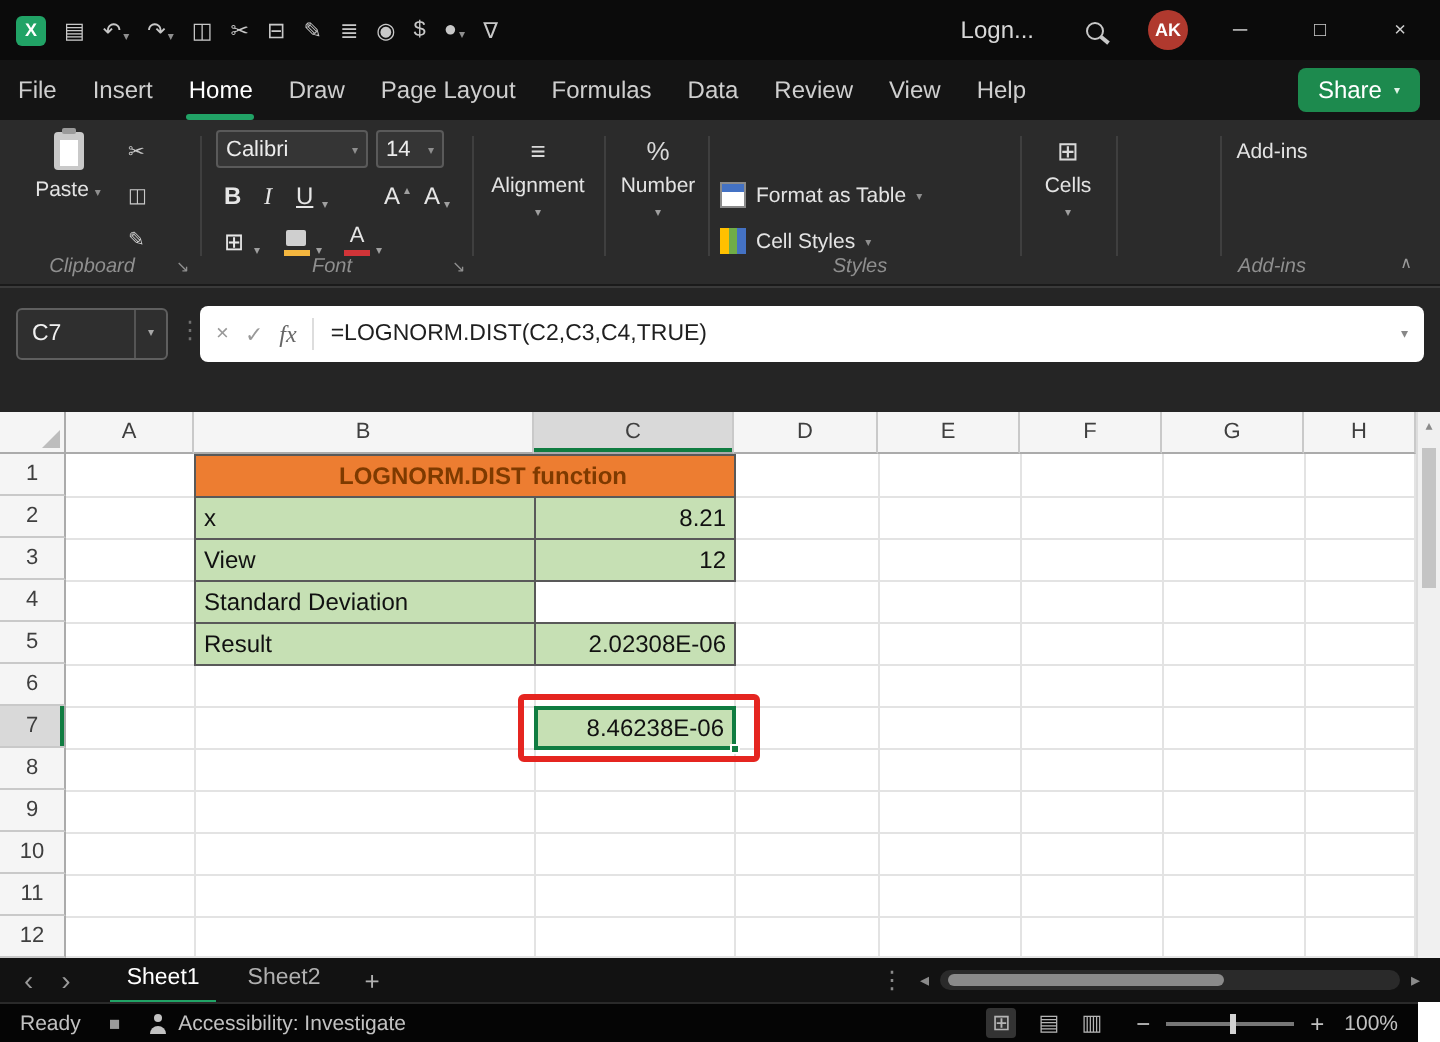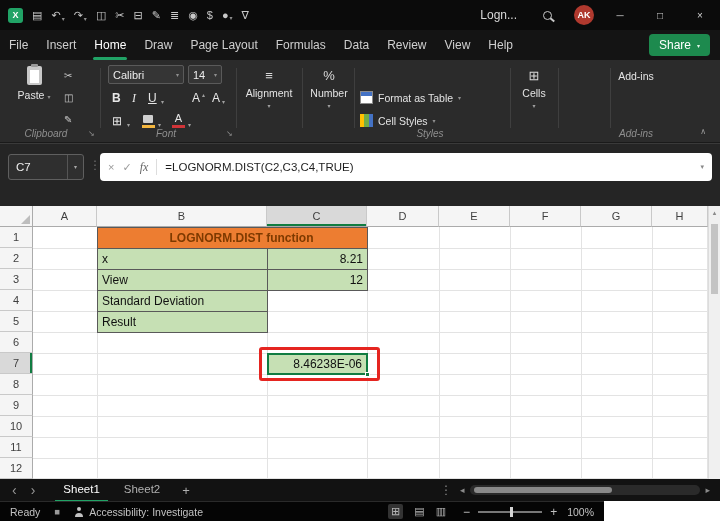--- a/index.html
+++ b/index.html
@@ -164,21 +164,21 @@
   .sheet-tab.active::after { content:""; position:absolute; left:4px; right:4px; bottom:0;
     height:2px; background:#21A366; }
   .tab-add { margin-left:10px; font-size:13px; color:#b0b0b0; }
   .tab-dots { margin-left:auto; color:#8a8a8a; font-size:12px; }
   .hscroll { width:250px; margin:0 10px 0 8px; display:flex; align-items:center; gap:5px; }
   .htrack { flex:1; height:10px; background:#2a2a2a; border-radius:5px; position:relative; }
   .hthumb { position:absolute; left:4px; top:2px; width:60%; height:6px; background:#8a8a8a; border-radius:3px; }
   .hs-arrow { color:#8a8a8a; font-size:9px; }
 
   
-  .statusbar { position:absolute; left:0; top:501px; width:604px; height:20px; background:#050505;
+  .statusbar { position:absolute; left:0; top:501px; width:709px; height:20px; background:#050505;
     border-top:1px solid #2a2a2a; display:flex; align-items:center; color:#c2c2c2; font-size:10.5px; }
   .sb-ready { margin-left:10px; }
   .sb-rec { margin-left:14px; font-size:7px; color:#9a9a9a; }
   .person { width:10px; height:10px; position:relative; margin-left:14px; }
   .person::before { content:""; position:absolute; left:3px; top:0; width:4px; height:4px;
     border-radius:50%; background:#c2c2c2; }
   .person::after { content:""; position:absolute; left:1px; bottom:0; width:8px; height:4px;
     border-radius:4px 4px 0 0; background:#c2c2c2; }
   .sb-access { margin-left:5px; }
   .sb-spacer { flex:1; }
@@ -395,20 +395,21 @@
       <div class="gh" style="top:252px;"></div>
         <div class="gh" style="top:272px;"></div>
     </div>
     <div class="cell t-title">LOGNORM.DIST function</div>
     <div class="cell t-label" style="top:42px;">x</div>
     <div class="cell t-value" style="top:42px;">8.21</div>
     <div class="cell t-label" style="top:63px;">View</div>
     <div class="cell t-value" style="top:63px;">12</div>
     <div class="cell t-label" style="top:84px;">Standard Deviation</div>
     <div class="cell t-label" style="top:105px;">Result</div>
+    <div class="cell t-value" style="top:105px;">2.02308E-06</div>
     <div class="cell active-cell">
       <span>8.46238E-06</span>
       <span class="fill-handle"></span>
     </div>
     <div class="red-annotation"></div>
   </div>
 
   <div class="vscroll">
     <span class="arrow">▴</span>
     <div class="vthumb"></div>

